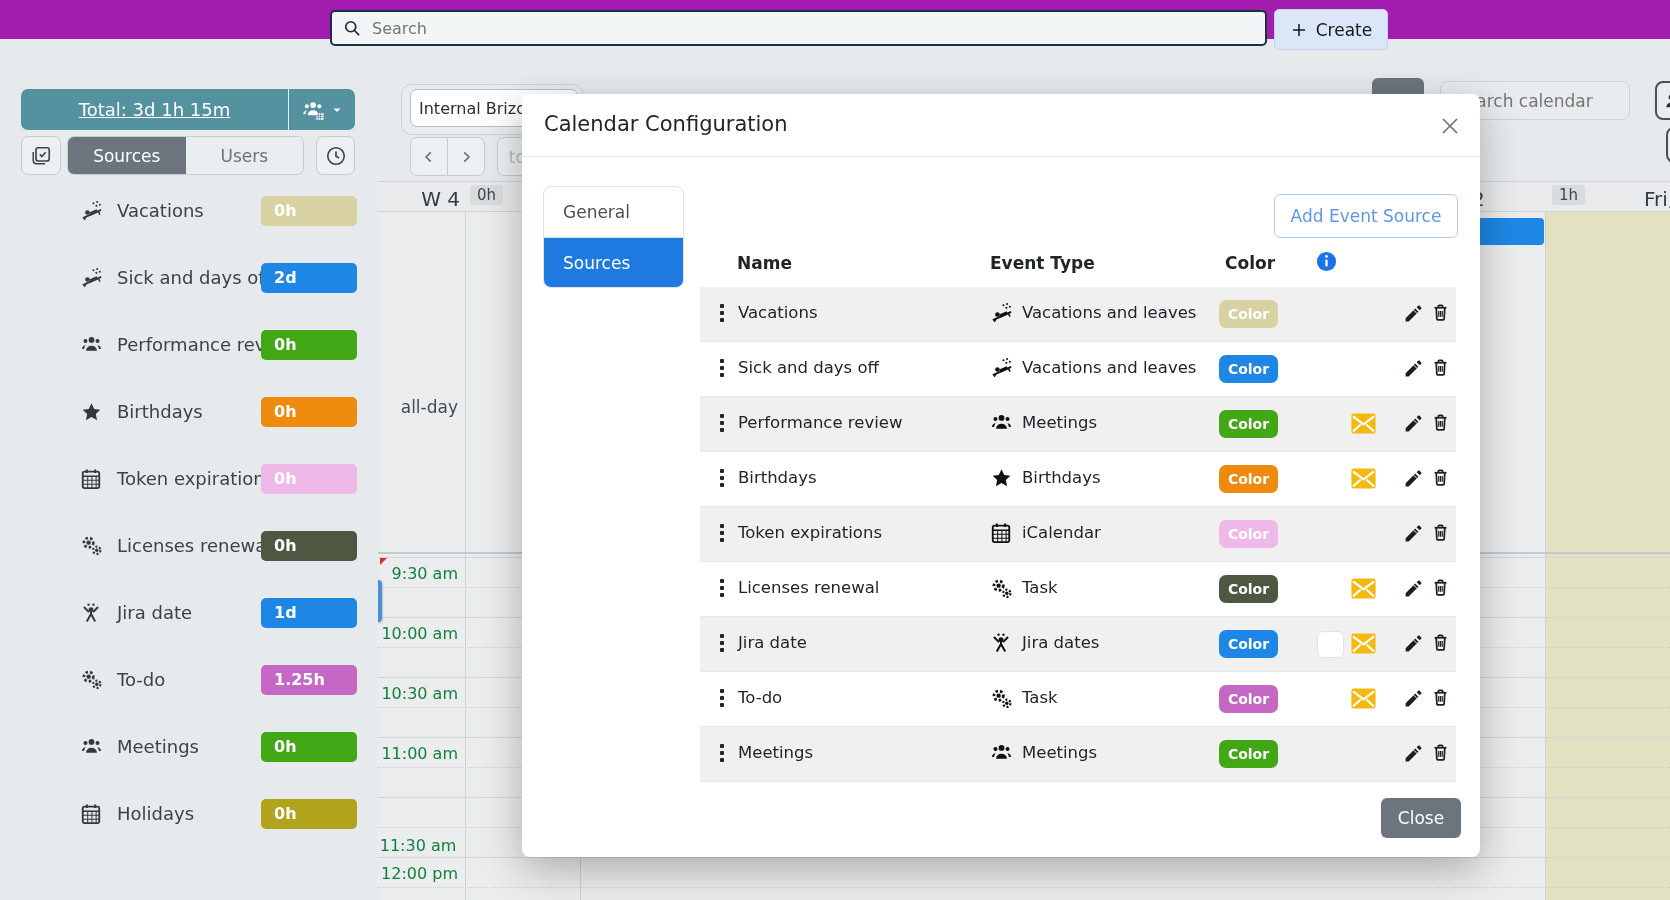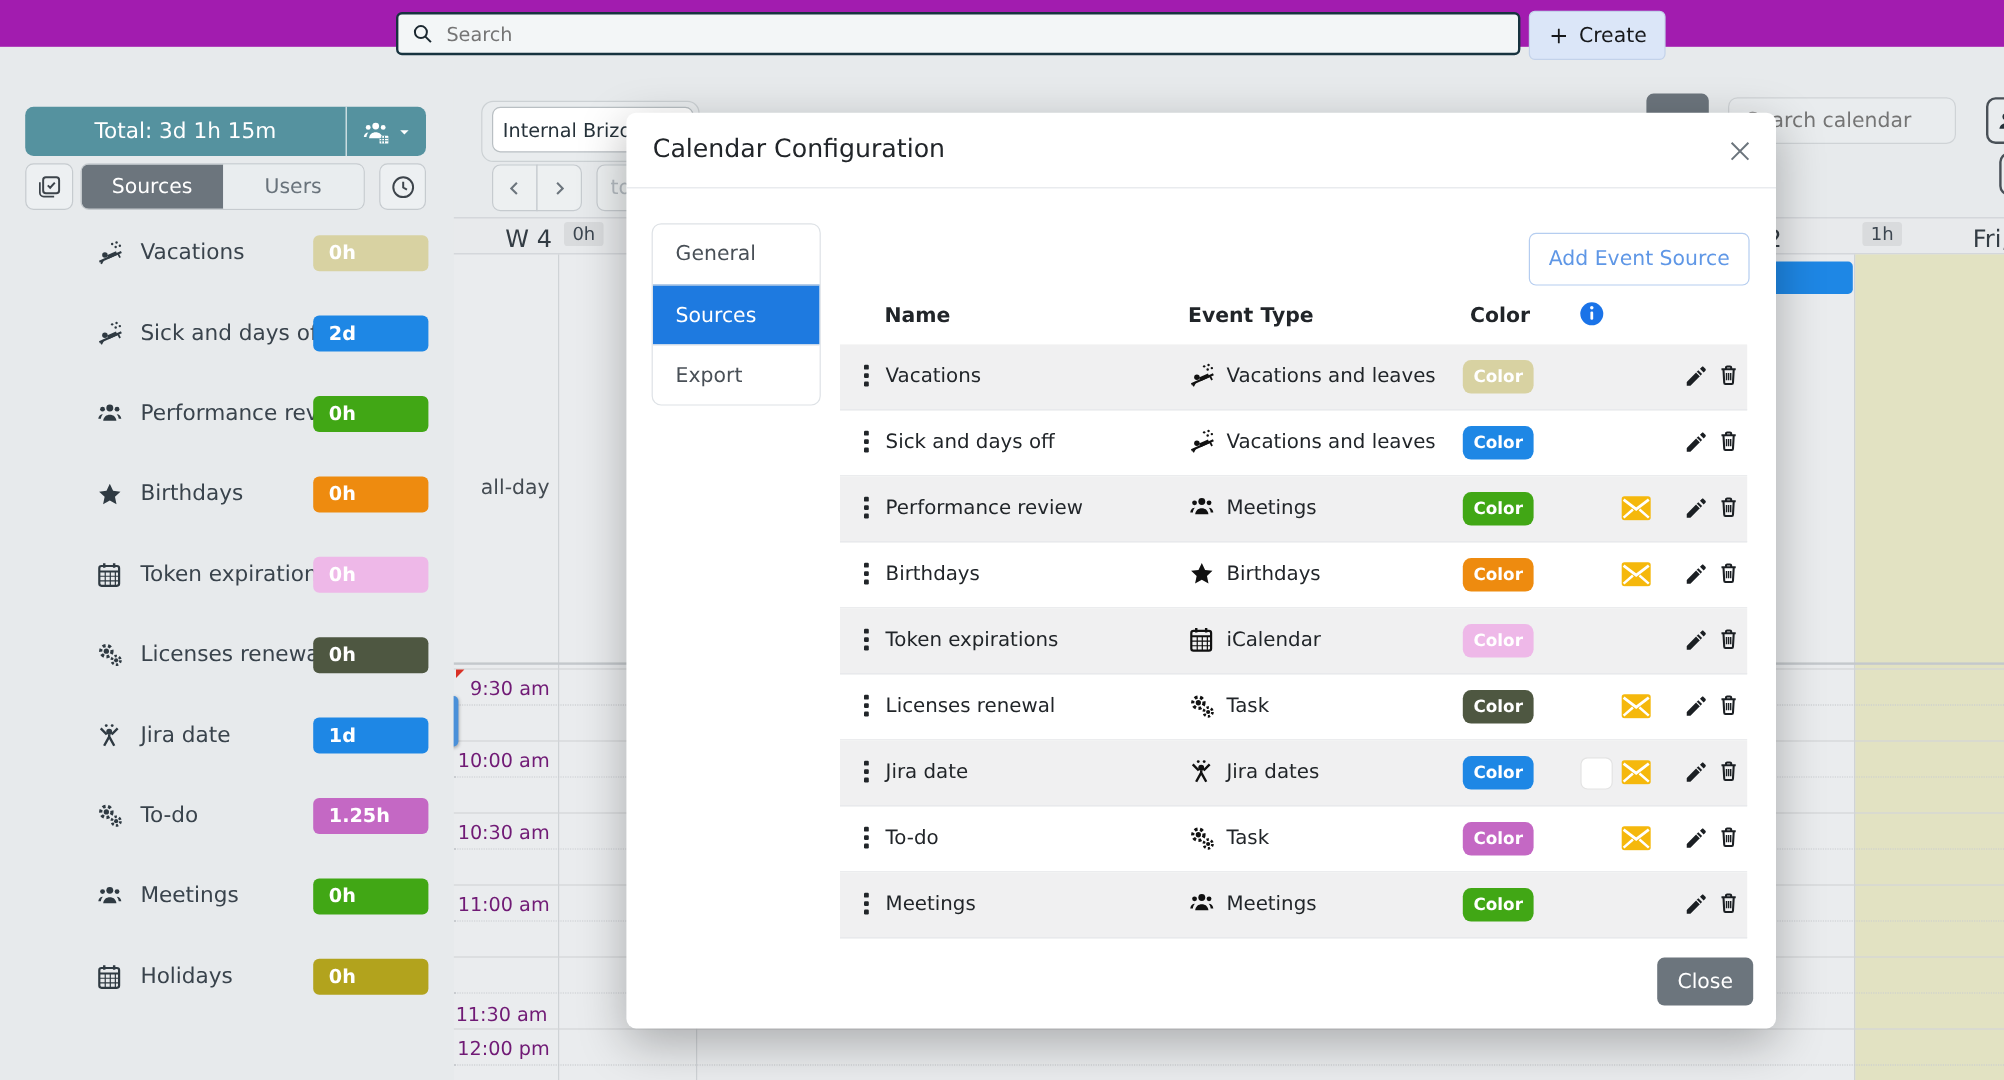--- a/index.html
+++ b/index.html
@@ -12,21 +12,21 @@
   .topbar{position:absolute;left:0;top:0;width:1670px;height:39px;background:#a21caf;z-index:5;}
   .top-search{position:absolute;left:330px;top:10px;width:937px;height:36px;background:#f3f6f7;
       border:2px solid #17333f;border-radius:5px;display:flex;align-items:center;padding:0 10px;box-sizing:border-box;}
   .top-search input{border:0;outline:0;background:transparent;font:16px "DejaVu Sans",sans-serif;color:#26323a;width:100%;margin-left:8px;}
   .create-btn{position:absolute;left:1274px;top:9px;width:112px;height:39px;background:#dbe6f8;border:1px solid #c3d2ea;
       border-radius:5px;display:flex;align-items:center;justify-content:center;gap:8px;font-size:17px;color:#16181b;cursor:pointer;}
 
   
   .sidebar{position:absolute;left:0;top:57px;width:378px;height:843px;background:#e7eaec;z-index:2;}
   .total-btn{position:absolute;left:21px;top:32px;width:334px;height:41px;background:#55929f;border-radius:7px;
-      display:flex;align-items:center;color:#fff;cursor:pointer;}
+      display:flex;align-items:center;color:#fff;cursor:pointer;text-decoration:underline;}
   .total-label{flex:1;text-align:center;font-size:18px;}
   .total-sep{width:1px;height:41px;background:#ffffff;opacity:.85;}
   .total-icon-wrap{width:66px;display:flex;align-items:center;justify-content:center;gap:4px;color:#fff;}
   .ctl-btn{position:absolute;top:79px;height:39px;background:#edf0f2;border:1px solid #c6cbcf;border-radius:7px;
       display:flex;align-items:center;justify-content:center;color:#3d444b;cursor:pointer;box-sizing:border-box;}
   .seg{position:absolute;left:67px;top:79px;width:237px;height:39px;border:1px solid #c6cbcf;border-radius:7px;
       display:flex;overflow:hidden;box-sizing:border-box;}
   .seg-half{flex:1;display:flex;align-items:center;justify-content:center;font-size:17px;cursor:pointer;}
   .seg-on{background:#6c757d;color:#fff;}
   .seg-off{background:#e9edef;color:#69737b;}
@@ -60,21 +60,21 @@
   .head-txt{position:absolute;top:5px;font-size:20px;color:#333c44;}
 
   .cal-grid{position:absolute;left:0;top:155px;width:1292px;height:688px;}
   .col-beige{position:absolute;left:1168px;top:0;width:124px;height:688px;background:#e2e2c2;}
   .vline{position:absolute;top:0;height:688px;width:1px;background:#cfd3d6;}
   .allday-bottom{position:absolute;left:0;top:340px;width:1292px;height:2px;background:#c4c8cc;}
   .allday-label{position:absolute;left:0;top:185px;width:80px;text-align:right;font-size:17px;color:#444b52;}
   .event-blue{position:absolute;left:1080px;top:6px;width:86px;height:27px;background:#1e87e5;border-radius:4px;}
   .trow{position:absolute;left:0;width:1292px;height:60px;border-top:1px solid #d2d5d8;box-sizing:border-box;}
   .trow .half{position:absolute;left:0;top:29px;width:1292px;border-top:1px dotted #c9ccd0;}
-  .tlabel{position:absolute;left:0;width:80px;text-align:right;font-size:16px;color:#701a75;}
+  .tlabel{position:absolute;left:0;width:80px;text-align:right;font-size:16px;color:#15803d;}
   .red-mark{position:absolute;left:2px;width:0;height:0;border-top:7px solid #d93025;border-right:7px solid transparent;}
   .collapse-btn{position:absolute;left:-15px;top:523px;width:19px;height:42px;background:#4a90d9;border-radius:4px;
       color:#fff;display:flex;align-items:center;justify-content:center;box-shadow:0 1px 3px rgba(0,0,0,.3);cursor:pointer;z-index:3;}
 
   
   .modal{position:absolute;left:522px;top:94px;width:958px;height:763px;background:#fff;border-radius:8px;
       box-shadow:0 12px 40px rgba(0,0,0,.28);z-index:10;}
   .modal-title{position:absolute;left:22px;top:18px;font-size:21px;color:#212529;}
   .modal-x{position:absolute;left:916px;top:20px;color:#6c757d;cursor:pointer;}
   .modal-hr{position:absolute;left:0;top:62px;width:958px;height:1px;background:#e4e7ea;}
@@ -433,23 +433,20 @@
     </div>
     <div class="modal-hr"></div>
 
     <div class="vtabs" id="vtabs">
         <div class="vtab">
           <span>General</span>
         </div>
         <div class="vtab active">
           <span>Sources</span>
         </div>
-        <div class="vtab">
-          <span>Export</span>
-        </div>
       </div>
 
     <div class="add-src">
       <span>Add Event Source</span>
     </div>
 
     <div class="tbl">
       <div class="tbl-head">
         <span class="th" style="left:37px;">Name</span>
         <span class="th" style="left:290px;">Event Type</span>

